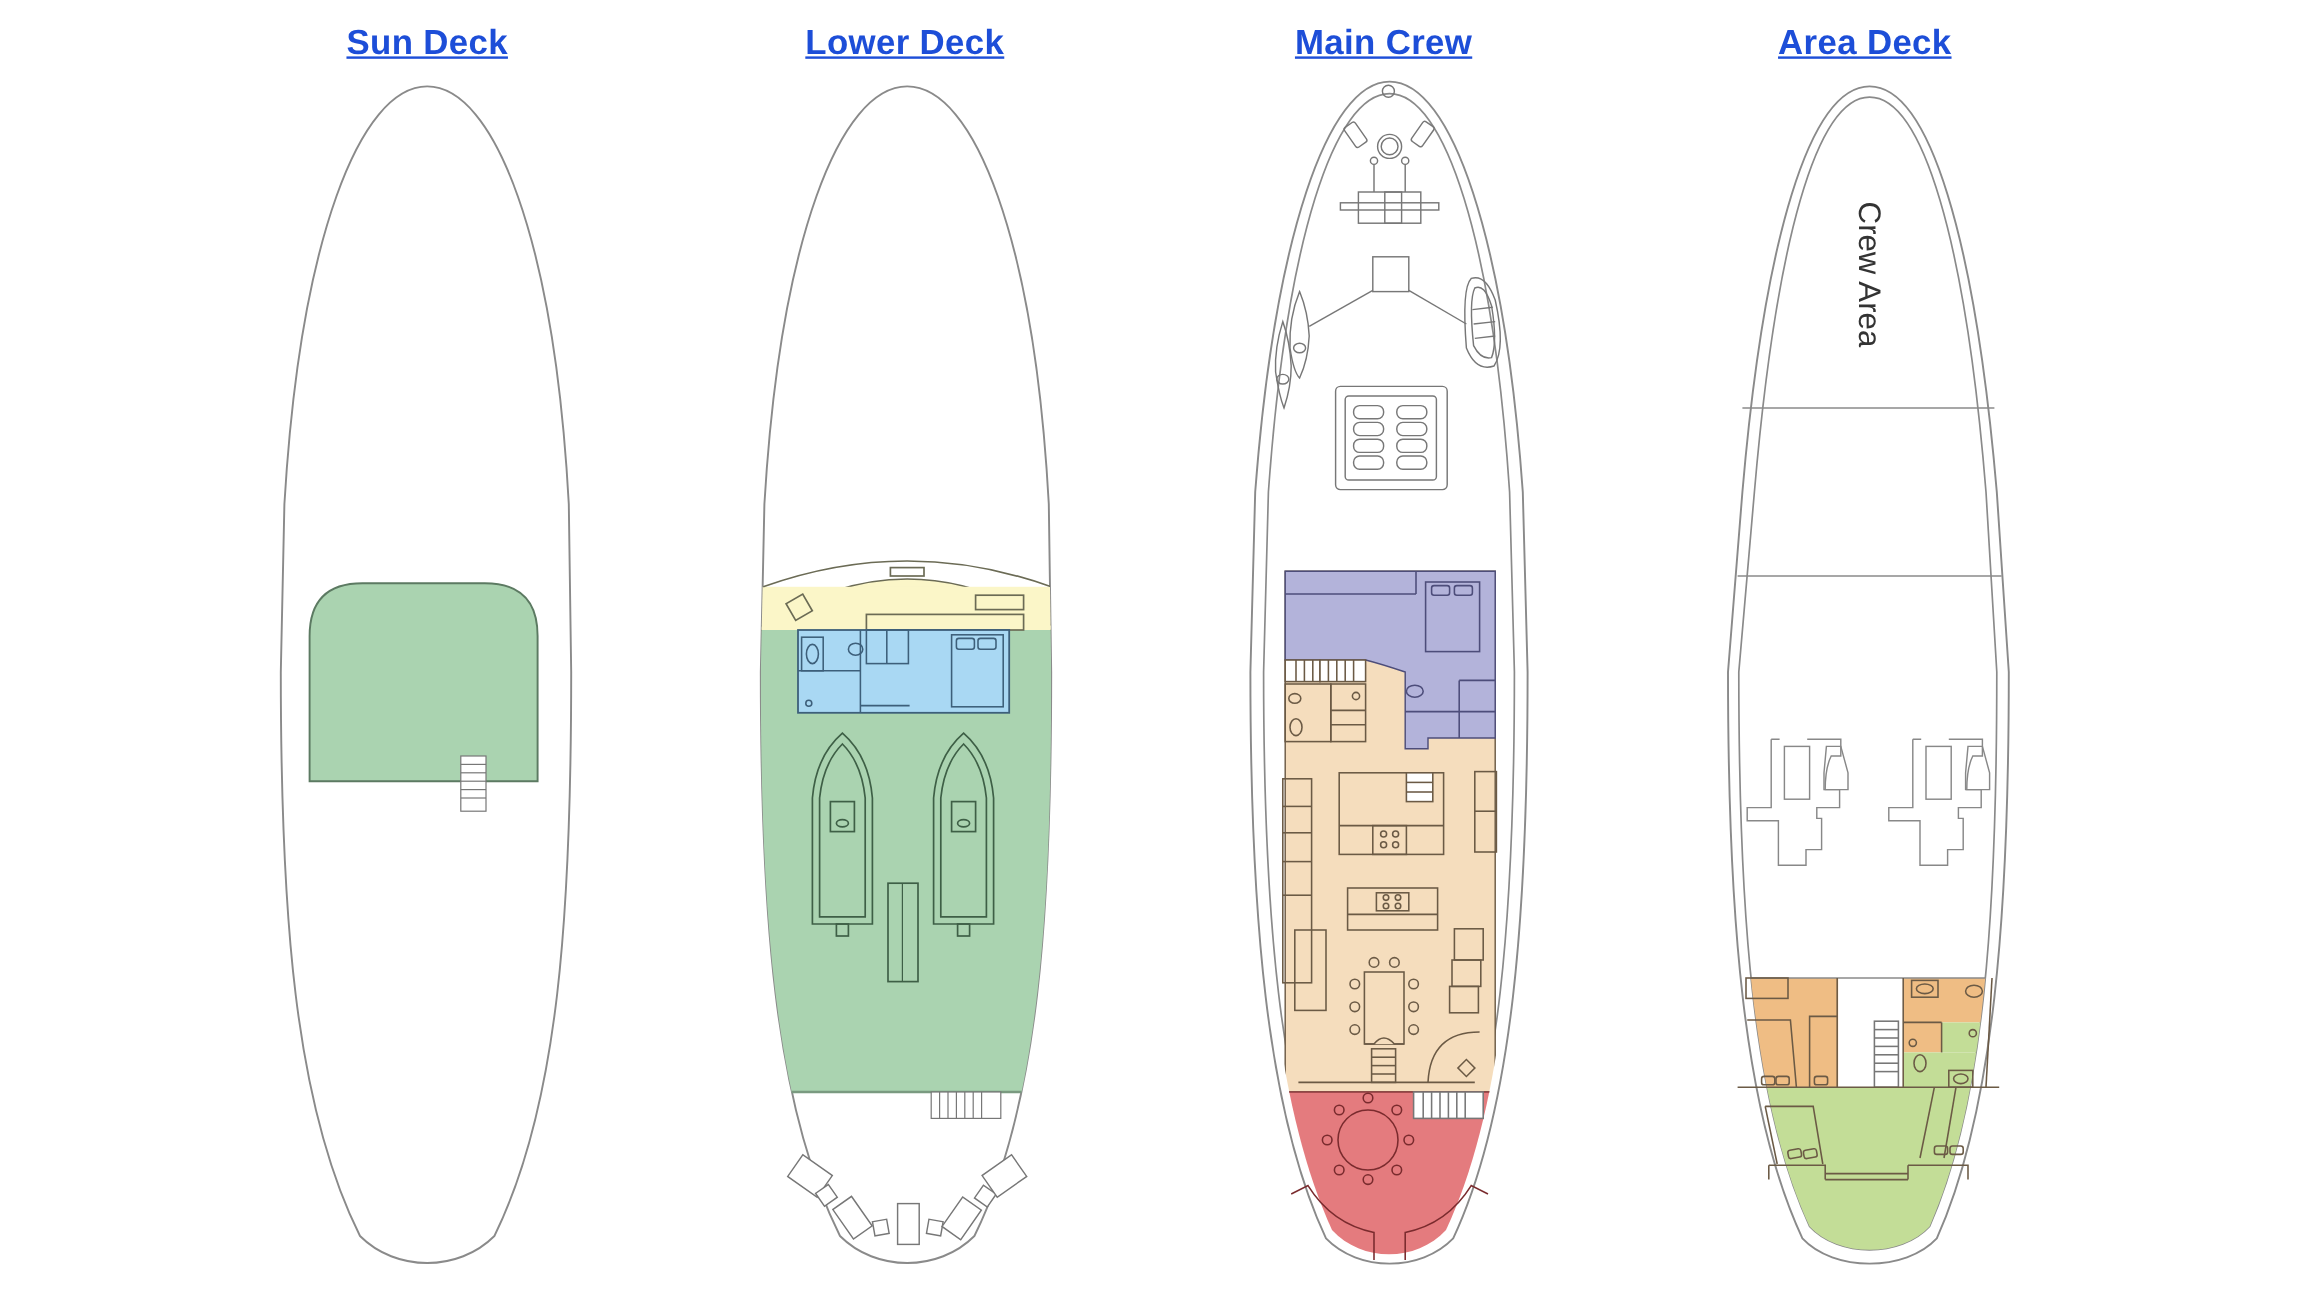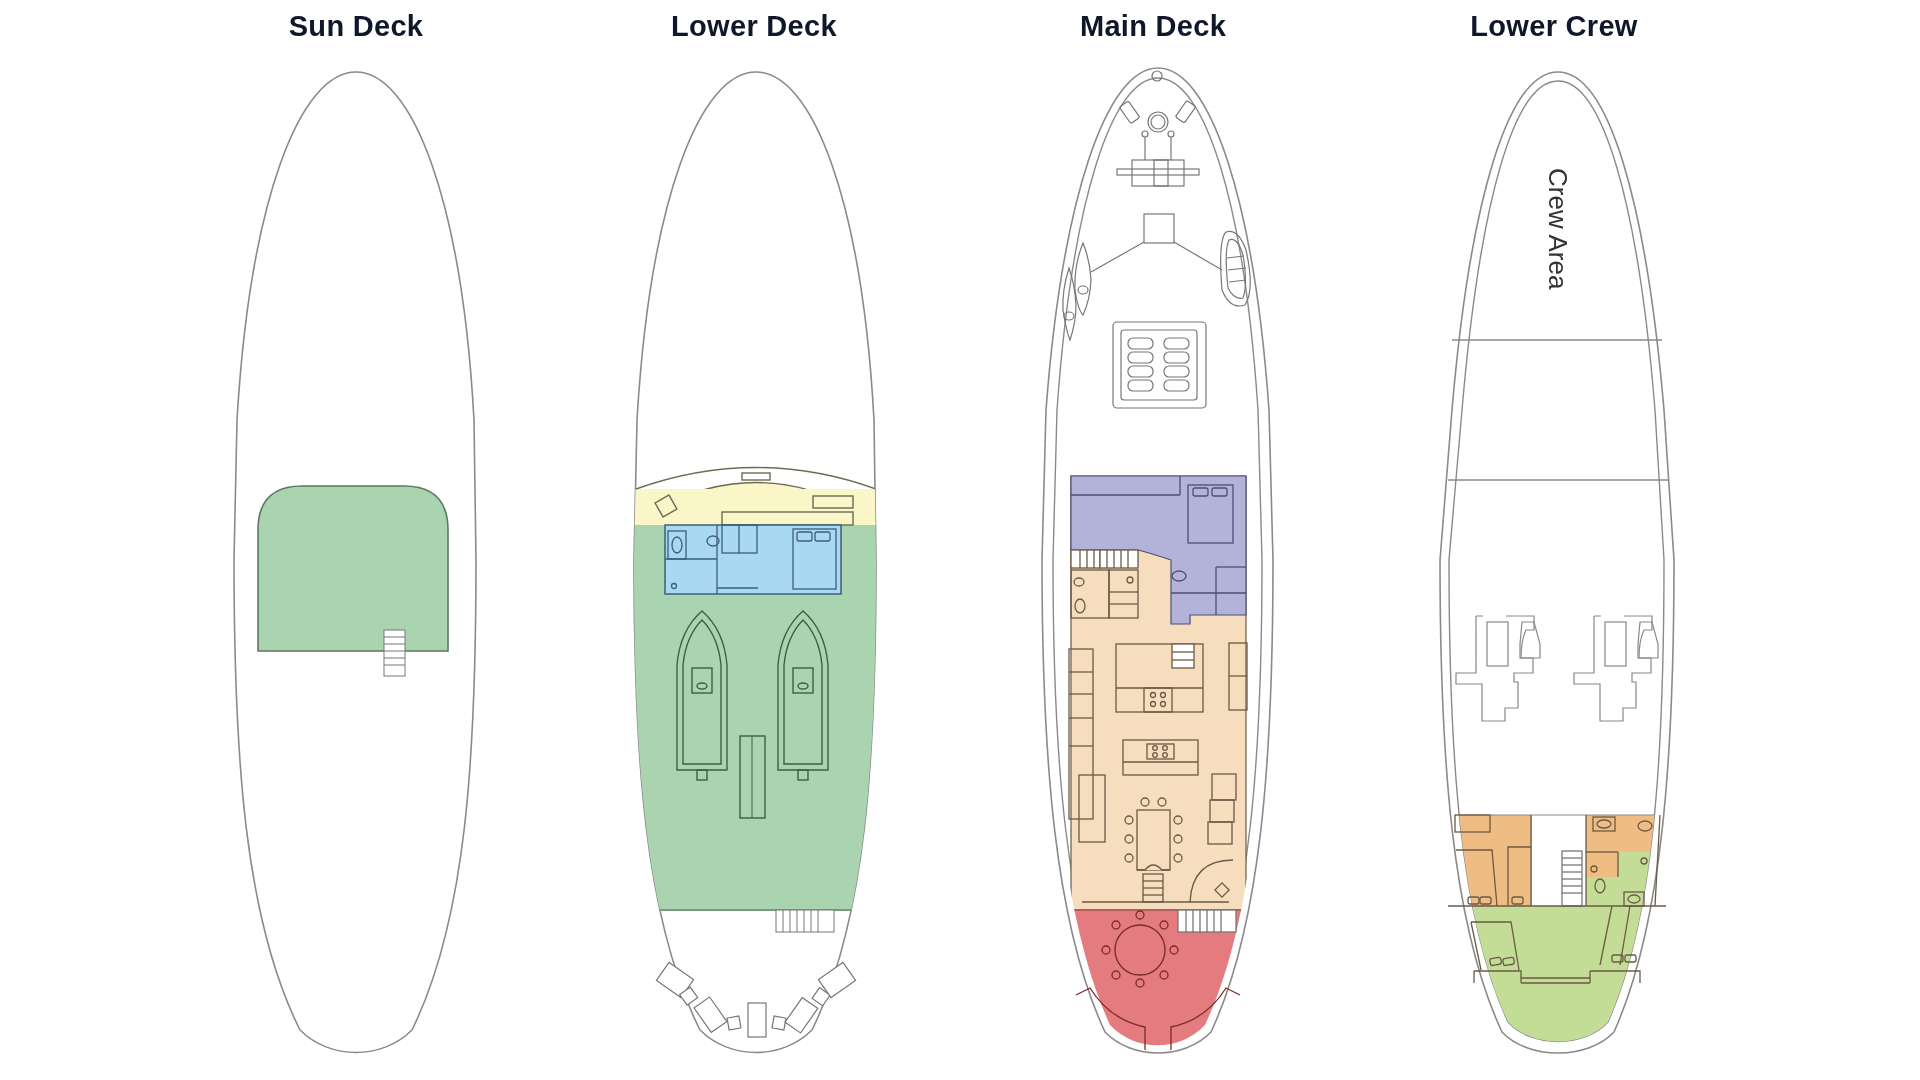--- a/index.html
+++ b/index.html
@@ -1,27 +1,27 @@
 <!DOCTYPE html>
 <html><head>
 <meta charset="utf-8">
 <style>
   html, body { margin:0; padding:0; background:#ffffff; }
   body { width:1920px; height:1080px; position:relative; overflow:hidden; font-family:"Liberation Sans", sans-serif; }
-  .deck-title { position:absolute; top:10px; font-weight:bold; font-size:29px; color:#0f172a; text-align:center; width:300px; letter-spacing:0.3px; }
+  .deck-title { position:absolute; top:20px; font-weight:bold; font-size:29px; color:#1d4ed8; text-align:center; width:300px; letter-spacing:0.3px;text-decoration:underline; }
   svg.plan { position:absolute; left:0; top:0; }
   .crew-label { font-family:"Liberation Sans", sans-serif; font-size:26px; fill:#333; }
 </style>
 </head>
 <body>
 
 <div class="deck-title" style="left:206px;">Sun Deck</div>
 <div class="deck-title" style="left:604px;">Lower Deck</div>
-<div class="deck-title" style="left:1003px;">Main Deck</div>
-<div class="deck-title" style="left:1404px;">Lower Crew</div>
+<div class="deck-title" style="left:1003px;">Main Crew</div>
+<div class="deck-title" style="left:1404px;">Area Deck</div>
 
 <svg class="plan" width="1920" height="1080" viewBox="0 0 1920 1080" xmlns="http://www.w3.org/2000/svg">
 
   <g>
     <path d="M356,72 C300,72 250,200 237,420 L234,560 C234,760 245,920 300,1030 C330,1060 382,1060 412,1030 C466,920 476,760 476,560 L474,420 C462,200 412,72 356,72 Z" fill="#fff" stroke="#8a8a8a" stroke-width="1.6"></path>
     <path d="M258,651 L258,530 Q258,486 302,486 L404,486 Q448,486 448,530 L448,651 Z" fill="#aad3b0" stroke="#5c7a62" stroke-width="1.6"></path>
     <g stroke="#777" stroke-width="1" fill="#fff">
       <rect x="384" y="630" width="21" height="46"></rect>
       <line x1="384" y1="637" x2="405" y2="637"></line>
         <line x1="384" y1="644" x2="405" y2="644"></line>

